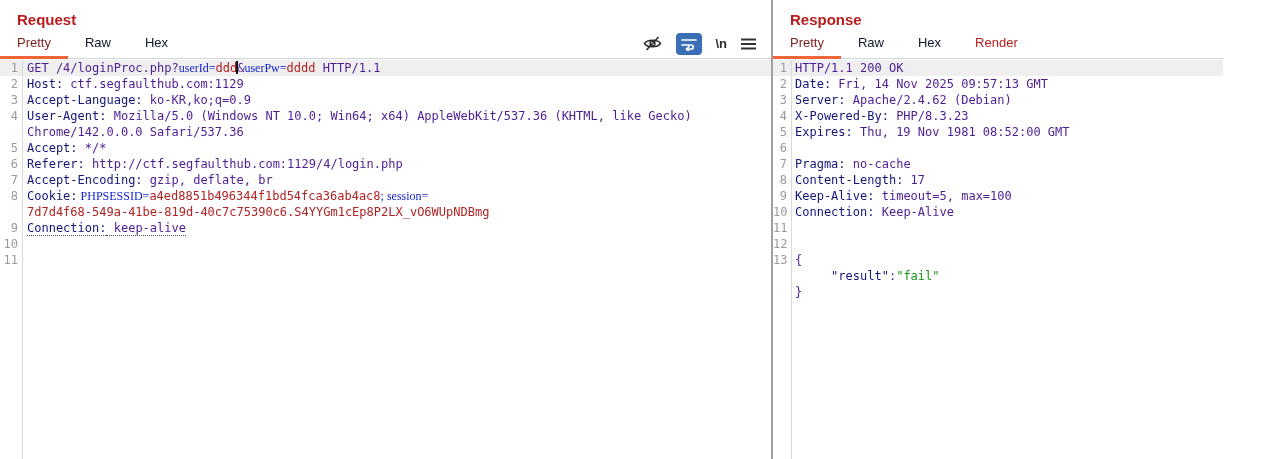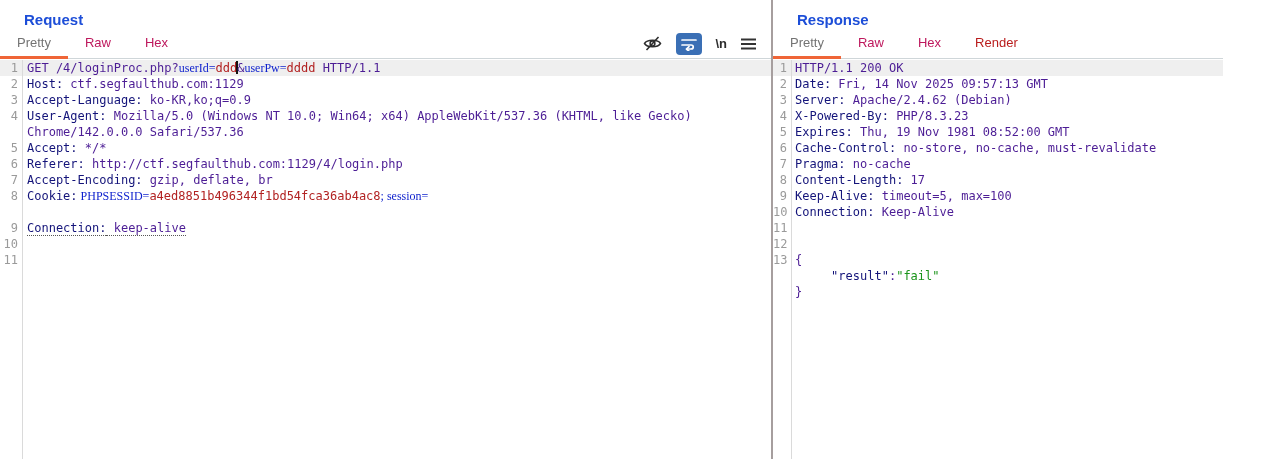--- a/index.html
+++ b/index.html
@@ -4,24 +4,24 @@
 <style>
   html,body{margin:0;padding:0;background:#fff;}
   body{width:1288px;height:459px;position:relative;overflow:hidden;
        font-family:"Liberation Sans",sans-serif;-webkit-font-smoothing:antialiased;}
   .panel{position:absolute;top:0;bottom:0;background:#fff;}
   #request-panel{left:0;width:771px;}
   #response-panel{left:773px;width:450px;}
   #divider{position:absolute;top:0;bottom:0;left:771px;width:2px;background:#a69e9e;}
 
   .panel-header{position:relative;height:59px;border-bottom:1px solid #cfd6d9;box-sizing:border-box;}
-  .panel-title{position:absolute;top:11px;left:24px;font-size:15px;font-weight:700;color:#1d4ed8;}
+  .panel-title{position:absolute;top:11px;left:17px;font-size:15px;font-weight:700;color:#b91c1c;}
   .tabbar{position:absolute;left:0;right:0;bottom:0;height:29px;display:flex;align-items:center;}
-  .tab{position:relative;height:29px;line-height:28px;padding:0 17px;font-size:13px;color:#be185d;cursor:pointer;}
-  .tab.active{color:#737373;}
+  .tab{position:relative;height:29px;line-height:28px;padding:0 17px;font-size:13px;color:#0f172a;cursor:pointer;}
+  .tab.active{color:#7f1d1d;}
   .tab.active::after{content:"";position:absolute;left:0;right:0;bottom:-1px;height:3px;background:var(--accent,#ef6537);}
   .tab.disabled{color:#b91c1c;}
   .toolbar{position:absolute;right:14px;top:0;height:29px;display:flex;align-items:center;gap:13px;}
   .tbtn{display:flex;align-items:center;justify-content:center;cursor:pointer;}
   .wrap-btn{width:26px;height:22px;border-radius:4px;background:var(--iconblue,#3a6fb5);}
   .nl-label{font-size:13px;font-weight:700;color:#2c2c2c;font-family:"Liberation Sans",sans-serif;}
 
   .editor{position:absolute;top:60px;left:0;right:0;bottom:0;
           font-family:"DejaVu Sans Mono","Liberation Mono",monospace;font-size:12px;line-height:16px;}
   .gutter-line{position:absolute;top:0;bottom:0;width:1px;background:#dadada;}
@@ -83,21 +83,21 @@
     <div class="rows" id="request-rows">
         <div class="code-row hl"><span class="ln">1</span><span class="ct"><span class="seg-p">GET /4/loginProc.php?</span><span class="seg-b">userId=</span><span class="seg-r">ddd</span><span class="caret"></span><span class="seg-p">&amp;</span><span class="seg-b">userPw=</span><span class="seg-r">dddd</span><span class="seg-p"> HTTP/1.1</span></span></div>
         <div class="code-row"><span class="ln">2</span><span class="ct"><span class="seg-h">Host:</span><span class="seg-p"> ctf.segfaulthub.com:1129</span></span></div>
         <div class="code-row"><span class="ln">3</span><span class="ct"><span class="seg-h">Accept-Language:</span><span class="seg-p"> ko-KR,ko;q=0.9</span></span></div>
         <div class="code-row"><span class="ln">4</span><span class="ct"><span class="seg-h">User-Agent:</span><span class="seg-p"> Mozilla/5.0 (Windows NT 10.0; Win64; x64) AppleWebKit/537.36 (KHTML, like Gecko)</span></span></div>
         <div class="code-row"><span class="ln"></span><span class="ct"><span class="seg-p">Chrome/142.0.0.0 Safari/537.36</span></span></div>
         <div class="code-row"><span class="ln">5</span><span class="ct"><span class="seg-h">Accept:</span><span class="seg-p"> */*</span></span></div>
         <div class="code-row"><span class="ln">6</span><span class="ct"><span class="seg-h">Referer:</span><span class="seg-p"> http://ctf.segfaulthub.com:1129/4/login.php</span></span></div>
         <div class="code-row"><span class="ln">7</span><span class="ct"><span class="seg-h">Accept-Encoding:</span><span class="seg-p"> gzip, deflate, br</span></span></div>
         <div class="code-row"><span class="ln">8</span><span class="ct"><span class="seg-h">Cookie:</span><span class="seg-b"> PHPSESSID=</span><span class="seg-r">a4ed8851b496344f1bd54fca36ab4ac8</span><span class="seg-b">; session=</span></span></div>
-        <div class="code-row"><span class="ln"></span></div>
+        <div class="code-row"><span class="ln"></span><span class="ct"><span class="seg-r">7d7d4f68-549a-41be-819d-40c7c75390c6.S4YYGm1cEp8P2LX_vO6WUpNDBmg</span></span></div>
         <div class="code-row"><span class="ln">9</span><span class="ct"><span class="seg-h dotted">Connection:</span><span class="seg-p dotted"> keep-alive</span></span></div>
         <div class="code-row"><span class="ln">10</span><span class="ct"></span></div>
         <div class="code-row"><span class="ln">11</span><span class="ct"></span></div>
       </div>
   </div>
 </div>
 
 <div id="divider"></div>
 
 <div class="panel" id="response-panel">
@@ -111,21 +111,21 @@
     </div>
   </div>
   <div class="editor">
     <div class="gutter-line"></div>
     <div class="rows" id="response-rows">
         <div class="code-row hl"><span class="ln">1</span><span class="ct"><span class="seg-p">HTTP/1.1 200 OK</span></span></div>
         <div class="code-row"><span class="ln">2</span><span class="ct"><span class="seg-h">Date:</span><span class="seg-p"> Fri, 14 Nov 2025 09:57:13 GMT</span></span></div>
         <div class="code-row"><span class="ln">3</span><span class="ct"><span class="seg-h">Server:</span><span class="seg-p"> Apache/2.4.62 (Debian)</span></span></div>
         <div class="code-row"><span class="ln">4</span><span class="ct"><span class="seg-h">X-Powered-By:</span><span class="seg-p"> PHP/8.3.23</span></span></div>
         <div class="code-row"><span class="ln">5</span><span class="ct"><span class="seg-h">Expires:</span><span class="seg-p"> Thu, 19 Nov 1981 08:52:00 GMT</span></span></div>
-        <div class="code-row"><span class="ln">6</span><span class="ct"><span class="seg-h">Cache-Control:</span><span class="seg-p"> no-store, no-cache, must-revalidate</span></span></div>
+        <div class="code-row"><span class="ln">6</span></div>
         <div class="code-row"><span class="ln">7</span><span class="ct"><span class="seg-h">Pragma:</span><span class="seg-p"> no-cache</span></span></div>
         <div class="code-row"><span class="ln">8</span><span class="ct"><span class="seg-h">Content-Length:</span><span class="seg-p"> 17</span></span></div>
         <div class="code-row"><span class="ln">9</span><span class="ct"><span class="seg-h">Keep-Alive:</span><span class="seg-p"> timeout=5, max=100</span></span></div>
         <div class="code-row"><span class="ln">10</span><span class="ct"><span class="seg-h">Connection:</span><span class="seg-p"> Keep-Alive</span></span></div>
         <div class="code-row"><span class="ln">11</span></div>
         <div class="code-row"><span class="ln">12</span><span class="ct"></span></div>
         <div class="code-row"><span class="ln">13</span><span class="ct"><span class="seg-p">{</span></span></div>
         <div class="code-row"><span class="ln"></span><span class="ct"><span class="seg-h">     "result"</span><span class="seg-p">:</span><span class="seg-g">"fail"</span></span></div>
         <div class="code-row"><span class="ln"></span><span class="ct"><span class="seg-p">}</span></span></div>
       </div>

